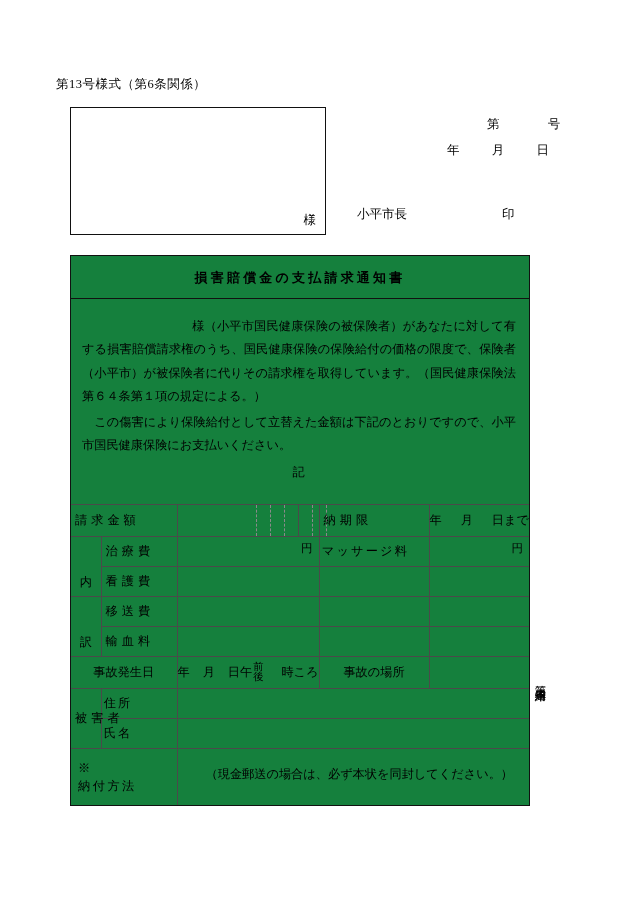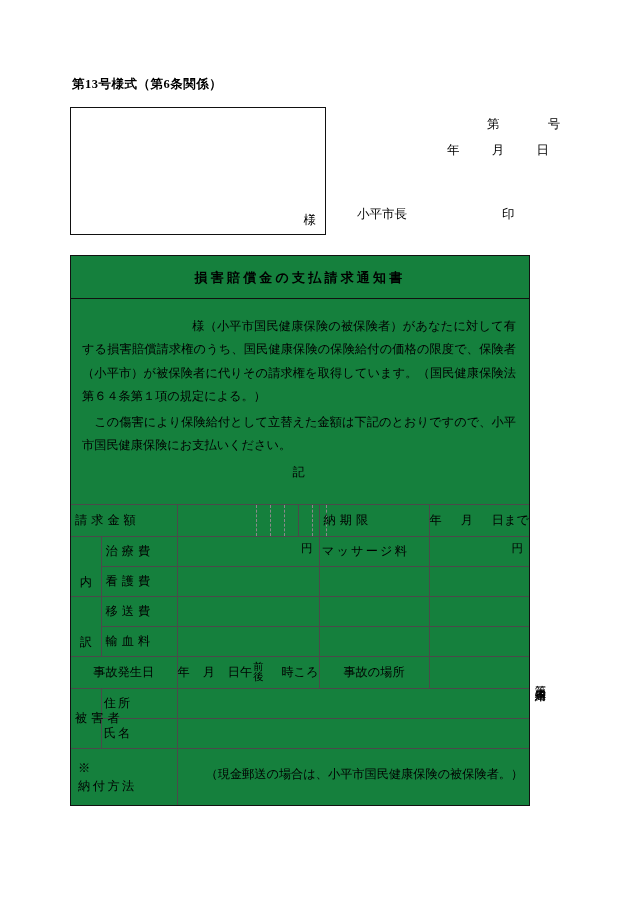--- a/index.html
+++ b/index.html
@@ -17,26 +17,25 @@
   }
 
   .page {
     position: absolute;
     inset: 0;
   }
 
   
   .form-code {
     position: absolute;
-    left: 72px;
+    left: 56px;
     top: 76px;
     font-size: 12.5px;
     letter-spacing: 0.5px;
     white-space: nowrap;
-    font-weight: bold;
   }
 
   .addr-box {
     position: absolute;
     left: 70px;
     top: 107px;
     width: 256px;
     height: 128px;
     border: 1.6px solid #111;
     box-sizing: border-box;
@@ -397,21 +396,21 @@
         </tr>
 
         <tr>
           <td colspan="2" class="pay-label-cell no-left no-bot">
             <div class="pay-label-inner">
               <span class="mark">※</span>
               <span class="txt">納付方法</span>
             </div>
           </td>
           <td colspan="5" class="pay-cell no-right no-bot">
-            <div class="pay-note">（現金郵送の場合は、小平市国民健康保険の被保険者。）</div>
+            <div class="pay-note">（現金郵送の場合は、必ず本状を同封してください。）</div>
           </td>
         </tr>
 
       </tbody>
     </table>
   </div>
 
   <div class="side-note">第三者連絡用</div>
 
 </div>

